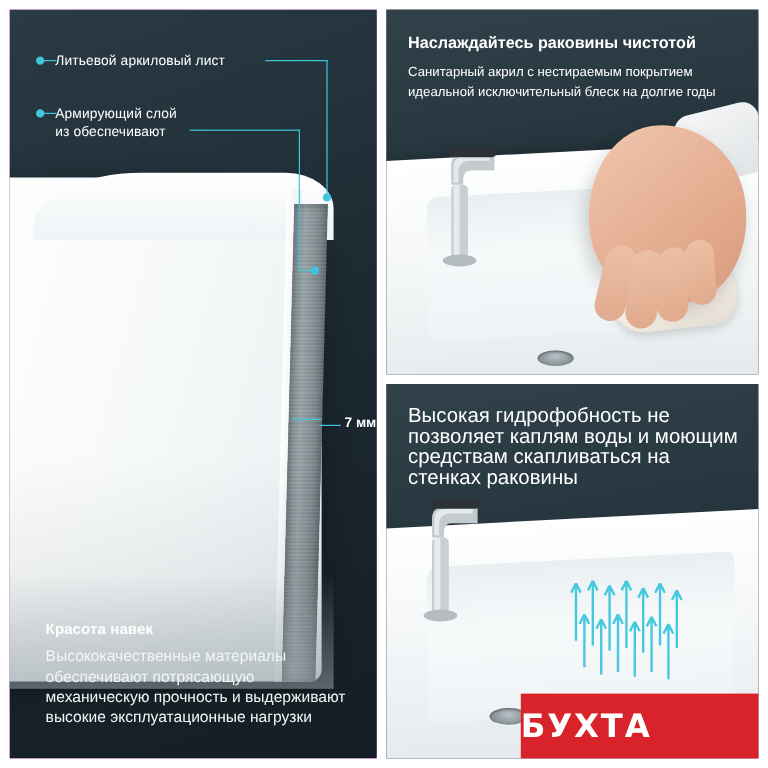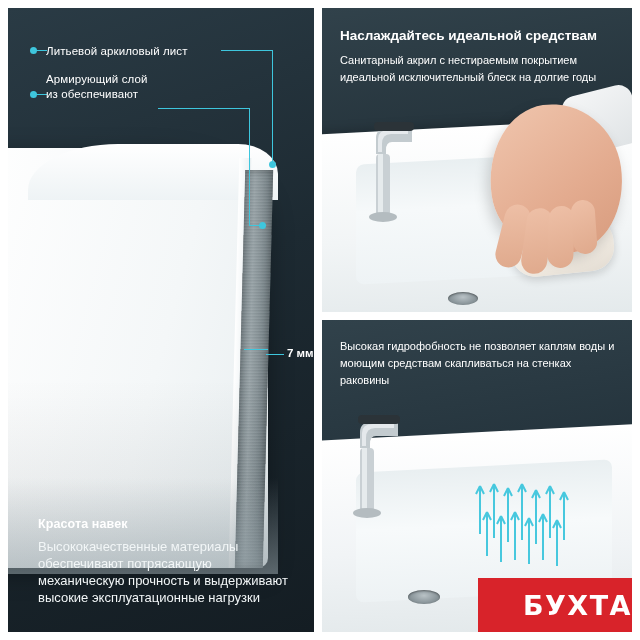--- a/index.html
+++ b/index.html
@@ -111,21 +111,21 @@
 
   
   .anno {
     position: absolute;
     color: #ffffff;
     font-size: 11.5px;
     line-height: 15px;
     letter-spacing: .1px;
   }
   .anno-1 { left: 38px; top: 36px; }
-  .anno-2 { left: 38px; top: 64px; }
+  .anno-2 { left: 38px; top: 80px; }
   .dot {
     position: absolute;
     width: 7px;
     height: 7px;
     border-radius: 50%;
     background: #3ec6dd;
   }
   .dot-1 { left: 22px; top: 39px; }
   .dot-2 { left: 22px; top: 83px; }
   .lline {
@@ -325,21 +325,21 @@
     color: #ffffff;
     z-index: 4;
   }
   .rb-text h3 {
     margin: 0 0 9px 0;
     font-size: 13.5px;
     font-weight: 700;
   }
   .rb-text p {
     margin: 0;
-    font-size: 11px;
+    font-size: 17px;
     line-height: 17px;
   }
   .sink-rb {
     position: absolute;
     left: -10px;
     top: 112px;
     width: 340px;
     height: 210px;
     background: linear-gradient(180deg, #ffffff 0%, #f1f4f6 55%, #e2e8ea 100%);
     transform: skewY(-3deg);
@@ -381,26 +381,26 @@
     width: 112px;
     height: 112px;
     z-index: 6;
   }
 
   
   .logo {
     position: absolute;
     right: 8px;
     bottom: 8px;
-    width: 154px;
+    width: 198px;
     height: 54px;
     background: #d8232a;
     display: flex;
     align-items: center;
-    justify-content: flex-end;
+    justify-content: flex-start;
     z-index: 20;
   }
   .logo span {
     color: #ffffff;
     font-size: 27px;
     font-weight: 700;
     letter-spacing: 1.5px;
     font-family: "DejaVu Sans", sans-serif;
   }
 </style>
@@ -468,21 +468,21 @@
 
     <div class="sleeve"></div>
     <div class="hand"></div>
     <div class="finger" style="left:178px; top:196px; width:26px; height:64px; transform:rotate(14deg);"></div>
     <div class="finger" style="left:202px; top:200px; width:26px; height:66px; transform:rotate(8deg);"></div>
     <div class="finger" style="left:226px; top:198px; width:26px; height:62px; transform:rotate(2deg);"></div>
     <div class="finger" style="left:250px; top:192px; width:24px; height:54px; transform:rotate(-4deg);"></div>
     <div class="sponge"></div>
 
     <div class="rt-text">
-      <h3>Наслаждайтесь идеальной средствам</h3>
+      <h3>Наслаждайтесь раковины чистотой</h3>
       <p>Санитарный акрил с нестираемым покрытием идеальной исключительный блеск на долгие годы</p>
     </div>
   </div>
 
   <div class="panel-rb">
     <div class="rb-bg"></div>
 
     <div class="sink-rb"></div>
     <div class="sink-rb-basin"></div>
     <div class="drain-rb"></div>

